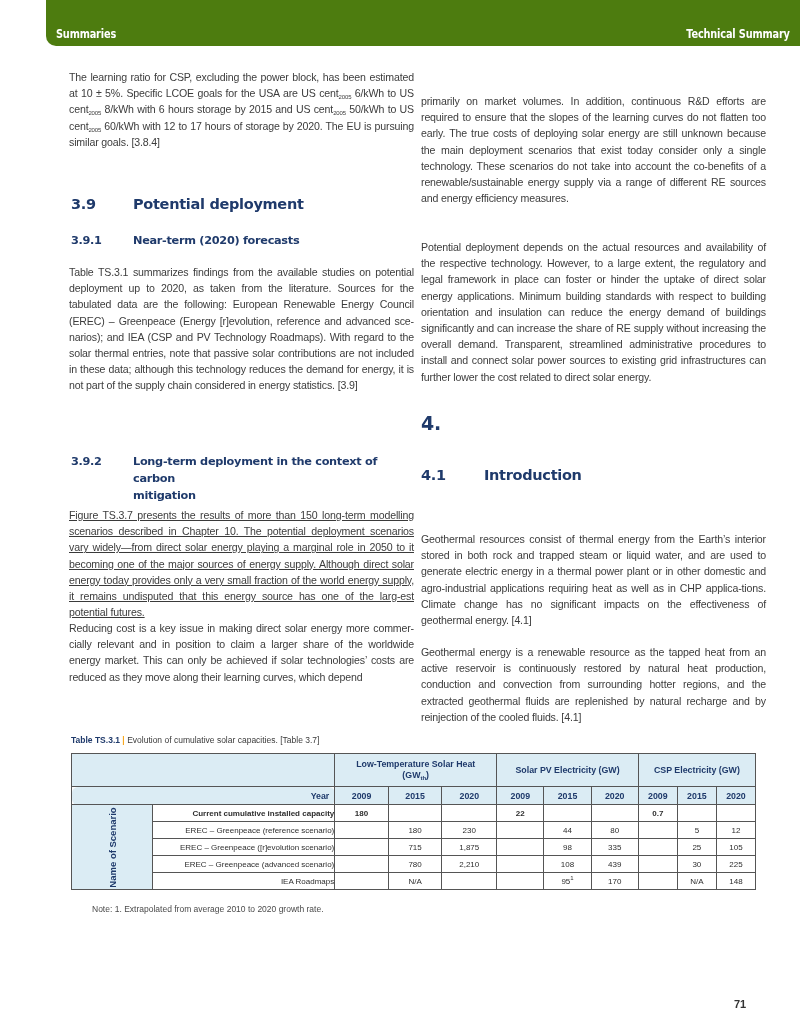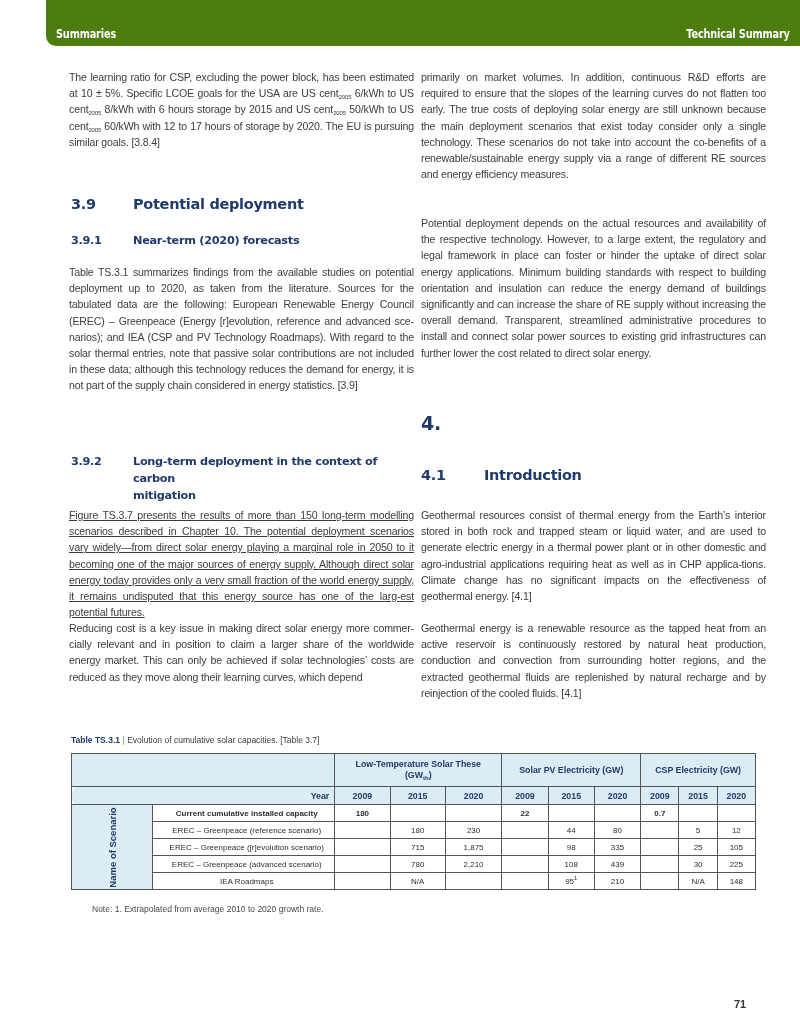--- a/index.html
+++ b/index.html
@@ -13,21 +13,21 @@
   }
   .header-band .left, .header-band .right {
     position: absolute; top: 27px; color: #ffffff; font-size: 11.5px; font-weight: bold;
     letter-spacing: -0.2px; font-family: "DejaVu Sans", sans-serif; transform: scaleX(0.85); transform-origin: left top;
   }
   .header-band .left { left: 10px; }
   .header-band .right { right: 10px; transform-origin: right top; }
 
   .col { position: absolute; width: 345px; }
   .col-left { left: 69px; }
-  .col-right { left: 421px; }
+  .col-right { left: 421px; margin-top: 24px; }
 
   p.body {
     margin: 0; font-size: 10.6px; line-height: 16.2px; text-align: justify; color: #3c3c3c;
     letter-spacing: -0.15px;
   }
   sub { font-size: 6px; line-height: 0; vertical-align: -2px; }
   sup { font-size: 6px; line-height: 0; vertical-align: 4px; }
 
   .h2 {
     position: absolute; color: #1f3a6b; font-weight: bold; font-size: 14.5px;
@@ -54,21 +54,21 @@
     position: absolute; left: 71px; top: 753px; width: 685px; border-collapse: collapse;
     font-size: 8px; color: #2e2e2e; font-family: "Liberation Sans", sans-serif;
   }
   table.data td, table.data th {
     border: 1px solid #555; padding: 0; text-align: center; height: 16px;
   }
   table.data th { background: #dbecf4; color: #1f3a6b; font-weight: bold; font-size: 8.8px; }
   table.data tr.group th { height: 32px; font-size: 8.8px; line-height: 11px; }
   table.data tr.year th { height: 17px; }
   table.data th.yearlbl { text-align: right; padding-right: 5px; border-radius: 6px; }
-  table.data td.rowname { text-align: center; padding-left: 6px; }
+  table.data td.rowname { text-align: right; padding-left: 6px; }
   table.data td.bold { font-weight: bold; }
   table.data td.scenario-label {
     background: #dbecf4; width: 34px; color: #1f3a6b; font-weight: bold; font-size: 9.5px;
     position: relative;
   }
   .vert {
     display: inline-block; transform: rotate(-90deg); white-space: nowrap;
   }
   table.data { border-top: 1.6px solid #444; border-bottom: 1.6px solid #444; }
   .note { position: absolute; left: 71px; top: 904px; font-size: 8.5px; color: #4a4a4a; margin-left: 21px; }
@@ -154,21 +154,21 @@
       <col>
       <col>
       <col>
       <col>
       <col>
       <col>
   </colgroup>
   <tbody>
       <tr class="group">
     <th colspan="2"></th>
-    <th colspan="3"><span>Low-Temperature Solar These</span><br><span>(GW</span><sub>th</sub><span>)</span></th>
+    <th colspan="3"><span>Low-Temperature Solar Heat</span><br><span>(GW</span><sub>th</sub><span>)</span></th>
     <th colspan="3">Solar PV Electricity (GW)</th>
     <th colspan="3">CSP Electricity (GW)</th>
   </tr>
   <tr class="year">
     <th colspan="2" class="yearlbl">Year</th>
     <th>2009</th>
     <th>2015</th>
     <th>2020</th>
     <th>2009</th>
     <th>2015</th>
@@ -226,21 +226,21 @@
     <td>30</td>
     <td>225</td>
   </tr>
   <tr>
     <td class="rowname">IEA Roadmaps</td>
     <td></td>
     <td>N/A</td>
     <td></td>
     <td></td>
     <td><span>95</span><sup>1</sup></td>
-    <td>210</td>
+    <td>170</td>
     <td></td>
     <td>N/A</td>
     <td>148</td>
   </tr>
 </tbody>
   </table>
 
 <div class="note">Note: 1. Extrapolated from average 2010 to 2020 growth rate.</div>
 
 <div class="page-num">71</div>

